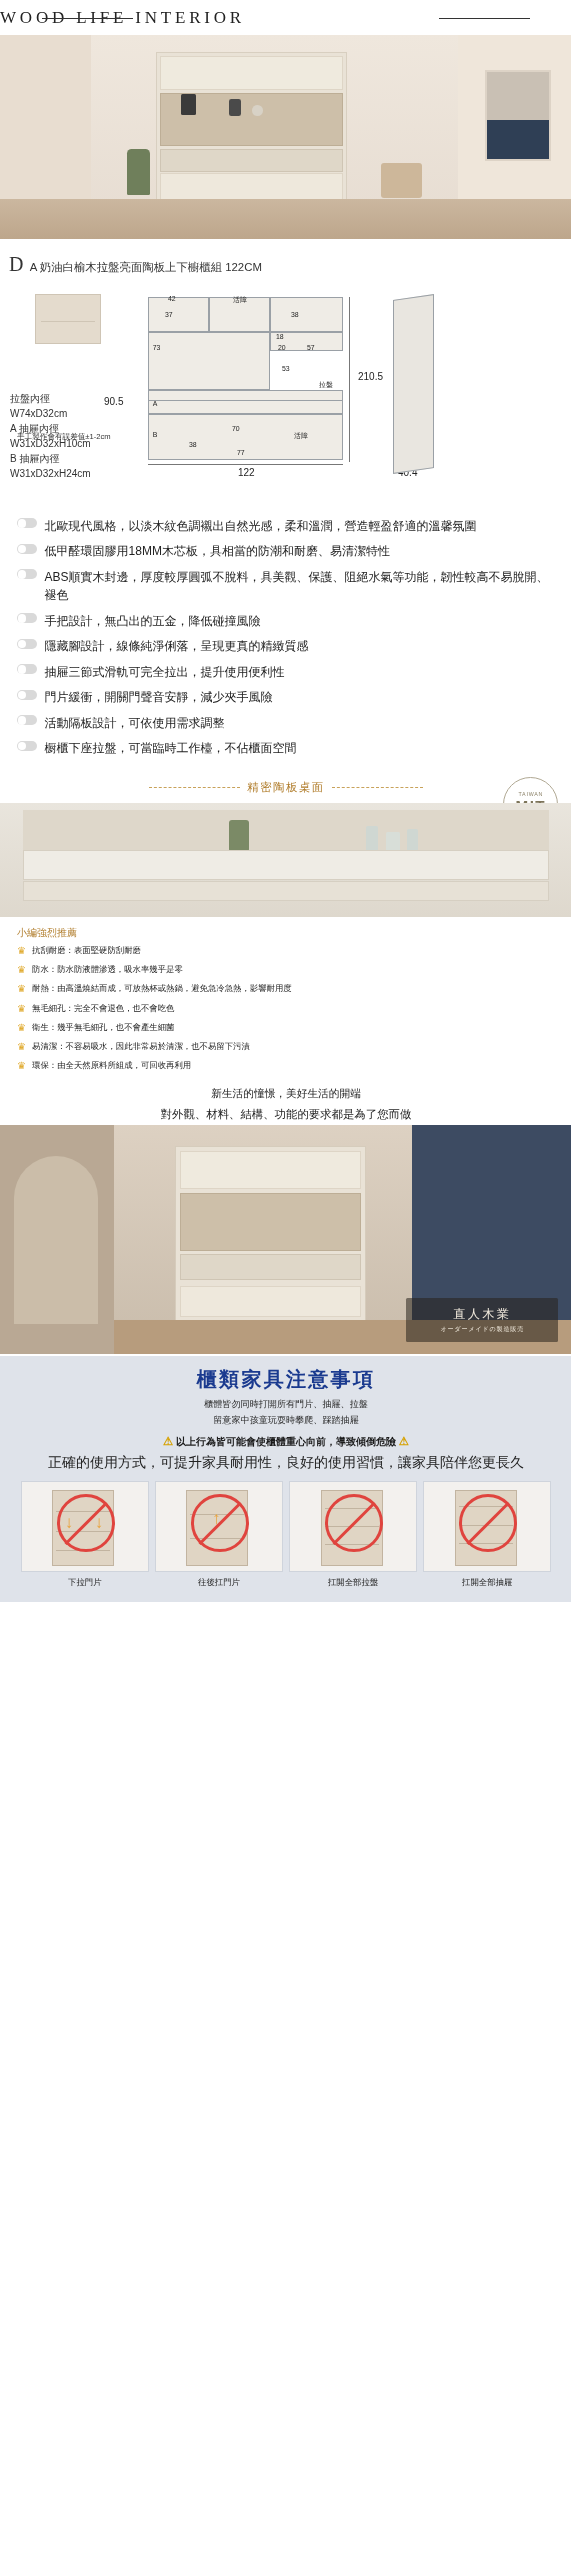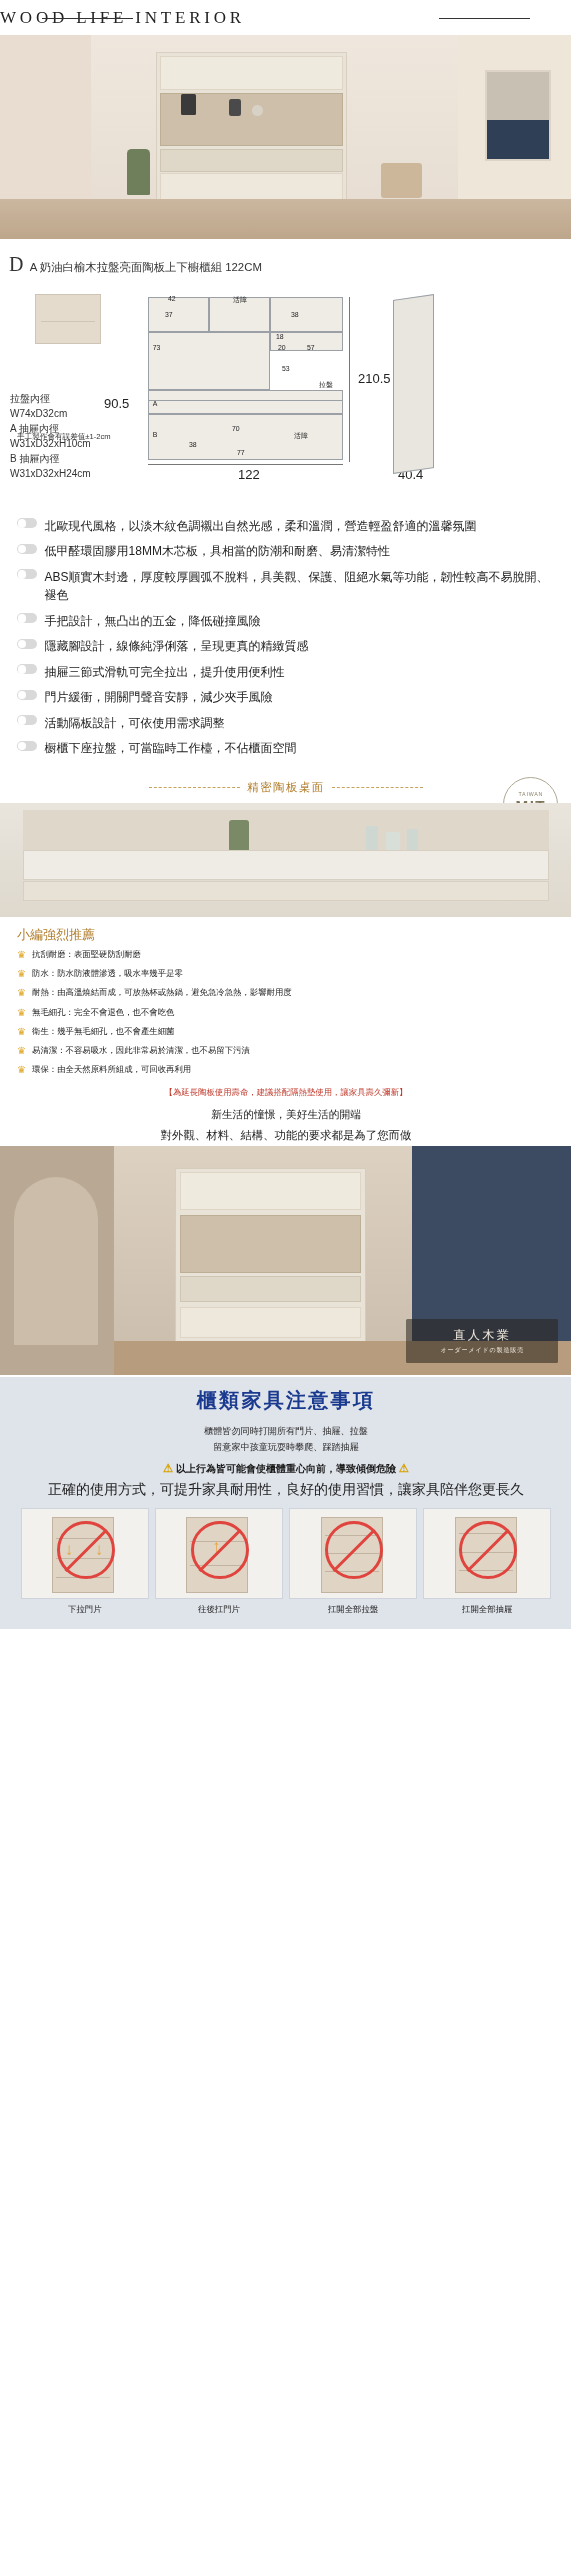--- a/index.html
+++ b/index.html
@@ -89,21 +89,21 @@
   }
   .swatch .line { position:absolute; left:4.6px; right:4.6px; top:26px; height:0.8px; background:#cfc5b5;}
   .swatch-caption {
     position:absolute; left:10px; top:70px; width:114px; font-size:10px; line-height:1.5; color:#333;margin-top:38px;
   }
   .note-tol { position:absolute; left:17px; top:149px; font-size:7.6px; color:#333; }
 
   .diagram { position:absolute; left:142px; top:6.1px; width:252px; height:191px; }
   .dg-box { position:absolute; background:#efece6; border:0.8px solid #9aa0a6; }
   .dg-label { position:absolute; font-size:6.9px; color:#222; }
-  .dim { position:absolute; font-size:13px; color:#222; }
+  .dim { position:absolute; font-size:10px; color:#222; }
   .dim-line { position:absolute; background:#777; }
   .side-panel {
     position:absolute; left:393px; top:13.7px; width:41px; height:174px;
     background:#e9e6e0; border:0.8px solid #9aa0a6; transform: skewY(-8deg);
   }
 
   
   .features { padding: 4.6px 17px 3px 17px; }
   .feature {
     display:flex; align-items:flex-start; gap:7.6px; margin-bottom:6.9px;
@@ -149,21 +149,21 @@
   .ceramic .back {
     position:absolute; left:23px; top:7.6px; width:526px; height:40px;
     background:#ded7ca;
   }
   .ceramic .g1 { position:absolute; left:366px; top:23px; width:12.2px; height:26px; background:#cfd7d2; border-radius:1.5px;}
   .ceramic .g2 { position:absolute; left:386px; top:29px; width:13.7px; height:20px; background:#d8ded8; border-radius:1.5px;}
   .ceramic .g3 { position:absolute; left:407px; top:26px; width:10.7px; height:23px; background:#cfd7d2; border-radius:1.5px;}
   .ceramic .plantc { position:absolute; left:229px; top:17px; width:20px; height:32px; background:#7b8a66; border-radius:3px;}
 
   
-  .rec-title { font-size:13px; color:#b07c2a; padding:9.1px 17px 4.6px 17px; }
+  .rec-title { font-size:10px; color:#b07c2a; padding:9.1px 17px 4.6px 17px; }
   .rec-item { display:flex; gap:6.1px; padding:0 17px 6.1px 17px; align-items:flex-start;}
   .crown { color:#e0a92b; font-size:10px; line-height:1.3; flex:0 0 auto; }
   .rec-text { font-size:8.4px; line-height:1.5; color:#222; }
   .rec-note { text-align:center; font-size:8.4px; color:#c0392b; padding:4.6px 7.6px 1.5px 7.6px; }
 
   
   .slogan { text-align:center; padding:9.1px 7.6px 3px 7.6px; }
   .slogan .l1 { font-size:10.7px; color:#222; margin-bottom:6.1px; }
   .slogan .l2 { font-size:11.4px; color:#222; }
 
@@ -188,21 +188,21 @@
   }
   .life .logo .jp { font-size:12.2px; letter-spacing:2.3px; }
   .life .logo .sub { font-size:6.1px; letter-spacing:0.8px; margin-top:2.3px; }
 
   
   .warn {
     background:#dfe3ea; padding:10.7px 10.7px 13.7px 10.7px; margin-top:1.5px;
   }
   .warn-title {
     text-align:center; font-size:20px; font-weight:bold; color:#1a3a8f;
-    letter-spacing:2.3px; margin-bottom:10px;
+    letter-spacing:2.3px; margin-bottom:4px;
   }
   .warn-sub { text-align:center; font-size:9.1px; color:#2b2b2b; line-height:1.7; }
   .warn-danger {
     text-align:center; font-size:10px; font-weight:bold; color:#1a1a1a; margin:6.1px 0 4.6px 0;
   }
   .warn-danger .mark { color:#d6a100; font-size:11.4px; }
   .warn-good { text-align:center; font-size:14px; color:#222; margin-bottom:9.1px; }
 
   .warn-grid { display:flex; gap:6.1px; justify-content:center; }
   .wcell { width:128px; }
@@ -401,21 +401,20 @@
     <span class="rec-text">衛生：幾乎無毛細孔，也不會產生細菌</span>
   </div>
   <div class="rec-item">
     <span class="crown">♛</span>
     <span class="rec-text">易清潔：不容易吸水，因此非常易於清潔，也不易留下污漬</span>
   </div>
   <div class="rec-item">
     <span class="crown">♛</span>
     <span class="rec-text">環保：由全天然原料所組成，可回收再利用</span>
   </div>
-  <div class="rec-note">【為延長陶板使用壽命，建議搭配隔熱墊使用，讓家具壽久彌新】</div>
 
   <div class="slogan">
     <div class="l1">新生活的憧憬，美好生活的開端</div>
     <div class="l2">對外觀、材料、結構、功能的要求都是為了您而做</div>
   </div>
 
   <div class="life">
     <div class="leftwall"></div>
     <div class="arch"></div>
     <div class="rightwall"></div>

